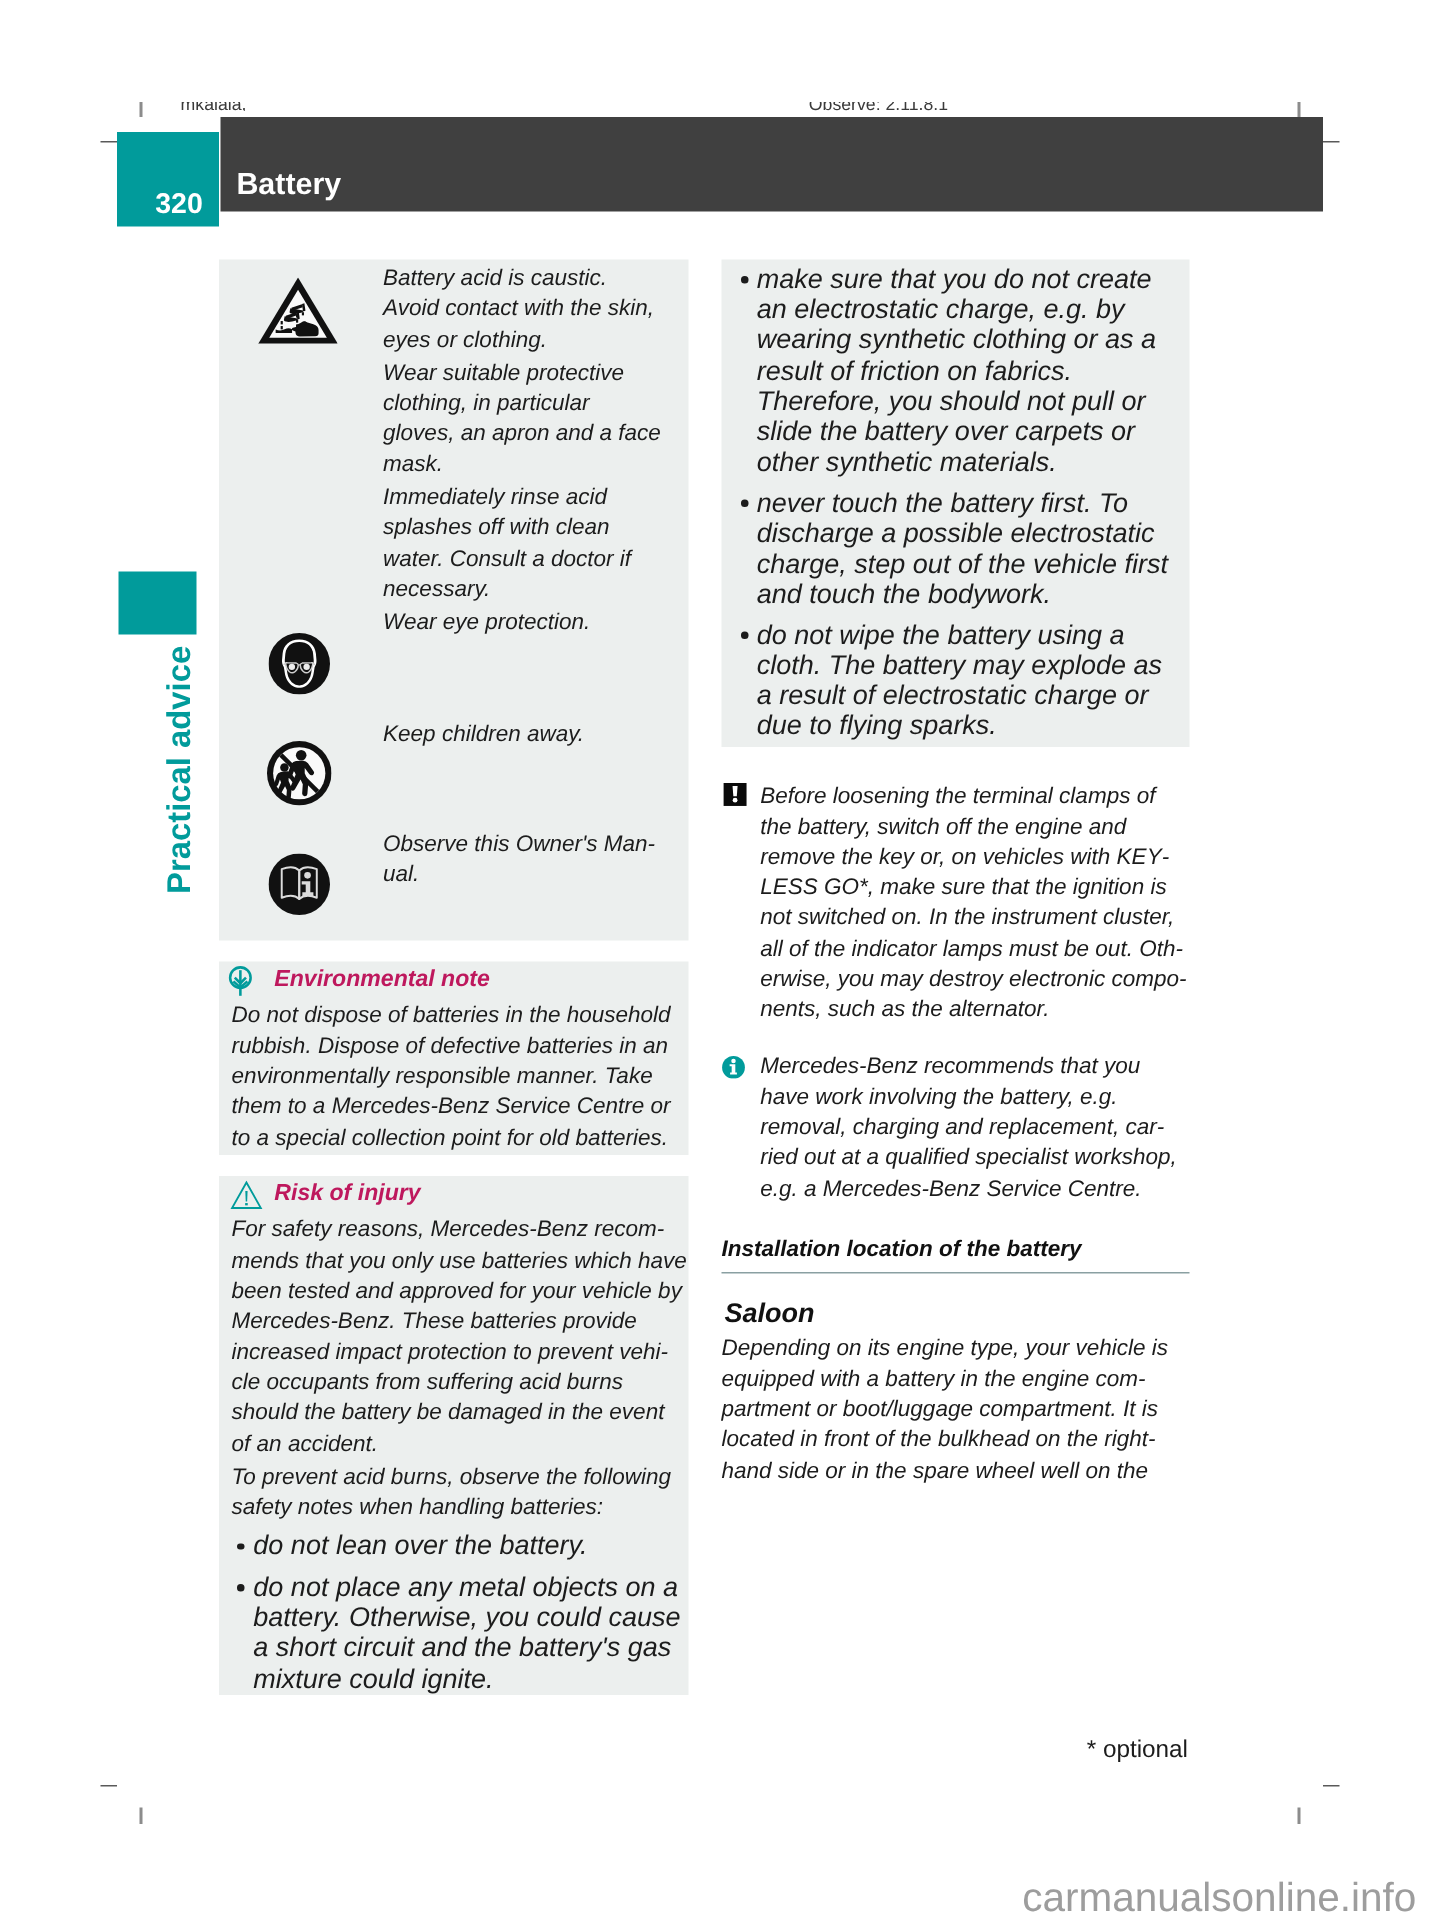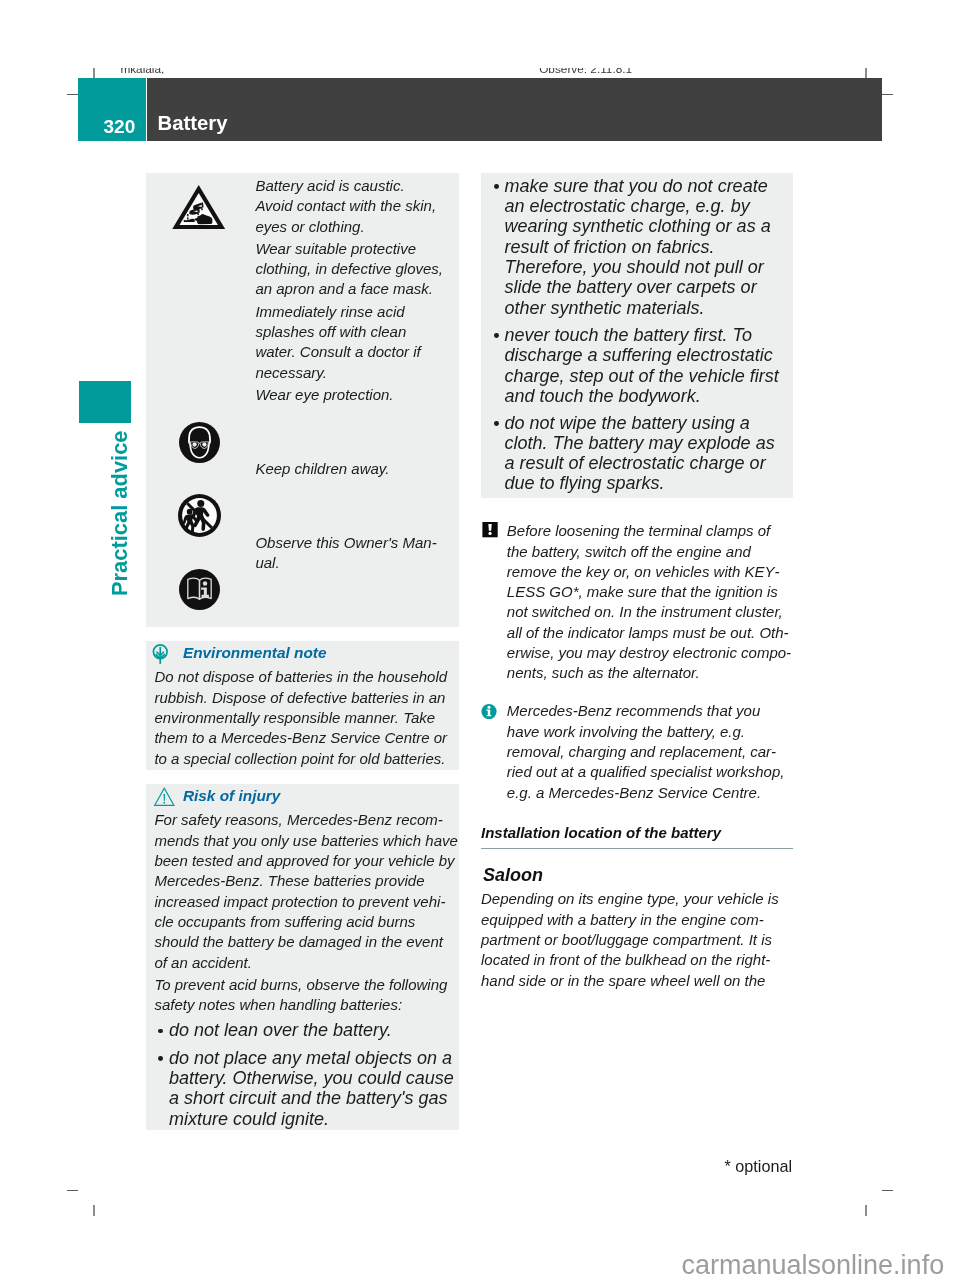--- a/index.html
+++ b/index.html
@@ -2,41 +2,41 @@
 <html><head>
 <meta charset="utf-8">
 <title>Battery</title>
 <style>
   html,body{margin:0;padding:0;}
   *{box-sizing:border-box;}
   body{width:960px;height:1284px;background:#ffffff;-webkit-font-smoothing:antialiased;
        font-family:"Liberation Sans",sans-serif;overflow:hidden;}
   .page{position:absolute;left:0;top:0;width:960px;height:1284px;}
   .cm{position:absolute;background:#5a5a5a;}
-  #hdr-folio{position:absolute;left:78px;top:78px;width:67.5px;height:63px;background:#019b9b;}
+  #hdr-folio{position:absolute;left:78px;top:88px;width:67.5px;height:63px;background:#019b9b;}
   #hdr-bar{position:absolute;left:147px;top:78px;width:735px;height:63px;background:#404040;}
   #hdr-num{position:absolute;left:25.5px;top:49.3px;color:#fff;font-weight:bold;font-size:19px;line-height:0;}
   #hdr-title{position:absolute;left:10.6px;top:45.2px;color:#fff;font-weight:bold;font-size:20.3px;line-height:0;}
   .topclip{position:absolute;top:67.6px;height:6.8px;overflow:hidden;}
   .toptxt{position:absolute;top:-6px;left:0;font-size:11.8px;line-height:normal;color:#3a3a3a;white-space:nowrap;}
   #tab-block{position:absolute;left:78.5px;top:381px;width:52px;height:42px;background:#019b9b;}
   #tab-label{position:absolute;left:0;top:0;
      color:#019b9b;font-weight:bold;font-size:21.9px;white-space:nowrap;line-height:1;
      transform-origin:0 0;transform:translate(108.5px,596px) rotate(-90deg);}
   .col{position:absolute;font-style:italic;}
   #colL{left:146px;top:172.5px;width:313px;}
   #colR{left:481px;top:172.5px;width:312px;}
   .box{background:#ecefee;}
   p{margin:0;font-size:15px;line-height:20.3px;color:#1c1c1c;}
   .warnbox{position:relative;height:454px;}
   .wb-icons{position:absolute;left:26px;top:0;width:56px;}
   .wb-text{position:absolute;left:109.4px;top:3.5px;width:188px;}
   .wb-text p{margin-bottom:2px;}
   .notebox{padding:2px 0 1px 8.4px;}
-  .note-head{font-size:15px;font-weight:bold;color:#0369a1;line-height:20.3px;
+  .note-head{font-size:15px;font-weight:bold;color:#be185d;line-height:20.3px;
      position:relative;padding-left:28.5px;margin-bottom:4.3px;font-size:15.4px;}
   .note-head .ni{position:absolute;left:-2.8px;top:0.8px;}
   .tw{width:304px;}
   .ul{margin:0;padding:0;list-style:none;}
   .ul li{position:relative;padding-left:23.5px;font-size:18px;line-height:20.3px;color:#1c1c1c;}
   .wb-text p+p{margin-top:2px;}
   .ul li::before{content:"";position:absolute;left:13px;top:8.2px;width:4.8px;height:4.8px;
      border-radius:50%;background:#1c1c1c;}
   .ntc{position:relative;padding-left:25.8px;}
   .ntc .nicon{position:absolute;left:1px;top:1.2px;}
@@ -134,21 +134,21 @@
 <path d="M50 27.5 C56 22 67 21 78.5 25.5 L78.5 72 C67 67.5 56 68.5 50 74 Z"></path>
 </g>
 <g fill="#dcdcdc">
 <circle cx="63.5" cy="35.5" r="5.4"></circle>
 <path d="M54 45 L68 45 L68 63 L73 63 L73 69 L55 69 L55 63 L60.5 63 L60.5 50.5 L54 50.5 Z"></path>
 </g>
 </svg></div>
      </div>
      <div class="wb-text">
        <p>Battery acid is caustic. Avoid contact with the skin, eyes or clothing.</p>
-       <p>Wear suitable protective clothing, in defective gloves, an apron and a face mask.</p>
+       <p>Wear suitable protective clothing, in particular gloves, an apron and a face mask.</p>
        <p>Immediately rinse acid splashes off with clean water. Consult a doctor if necessary.</p>
        <p style="margin-bottom:54px">Wear eye protection.</p>
        <p style="margin-bottom:53px">Keep children away.</p>
        <p>Observe this Owner's Man­ual.</p>
      </div>
    </div>
 
    <div class="box notebox" style="margin-top:14.4px;">
      <div class="note-head">
        <span class="ni"><svg viewBox="0 0 100 134" width="16.5" height="20.8">
@@ -181,21 +181,21 @@
        <li style="margin-top:5px;">do not lean over the battery.</li>
        <li style="margin-top:7px;">do not place any metal objects on a battery. Otherwise, you could cause a short circuit and the battery's gas mixture could ignite.</li>
      </ul>
    </div>
   </div>
 
   <div class="col" id="colR">
    <div class="box" style="padding:3.4px 0 4.0px 0;">
      <ul class="ul" style="width:307px;">
        <li>make sure that you do not create an elec­trostatic charge, e.g. by wearing synthetic clothing or as a result of friction on fabrics. Therefore, you should not pull or slide the battery over carpets or other synthetic materials.</li>
-       <li style="margin-top:7.2px;">never touch the battery first. To discharge a suffering electrostatic charge, step out of the vehicle first and touch the bodywork.</li>
+       <li style="margin-top:7.2px;">never touch the battery first. To discharge a possible electrostatic charge, step out of the vehicle first and touch the bodywork.</li>
        <li style="margin-top:6.2px;">do not wipe the battery using a cloth. The battery may explode as a result of electro­static charge or due to flying sparks.</li>
      </ul>
    </div>
 
    <div class="ntc" style="margin-top:23.5px;width:312px;">
      <span class="nicon"><svg viewBox="0 0 100 100" width="16.1" height="15.3">
 <rect x="0" y="0" width="100" height="100" fill="#0a0a0a"></rect>
 <g fill="#fff">
               <path d="M39 13 L61 13 L57.5 58 L42.5 58 Z"></path>
               <circle cx="50" cy="75" r="10.5"></circle>

